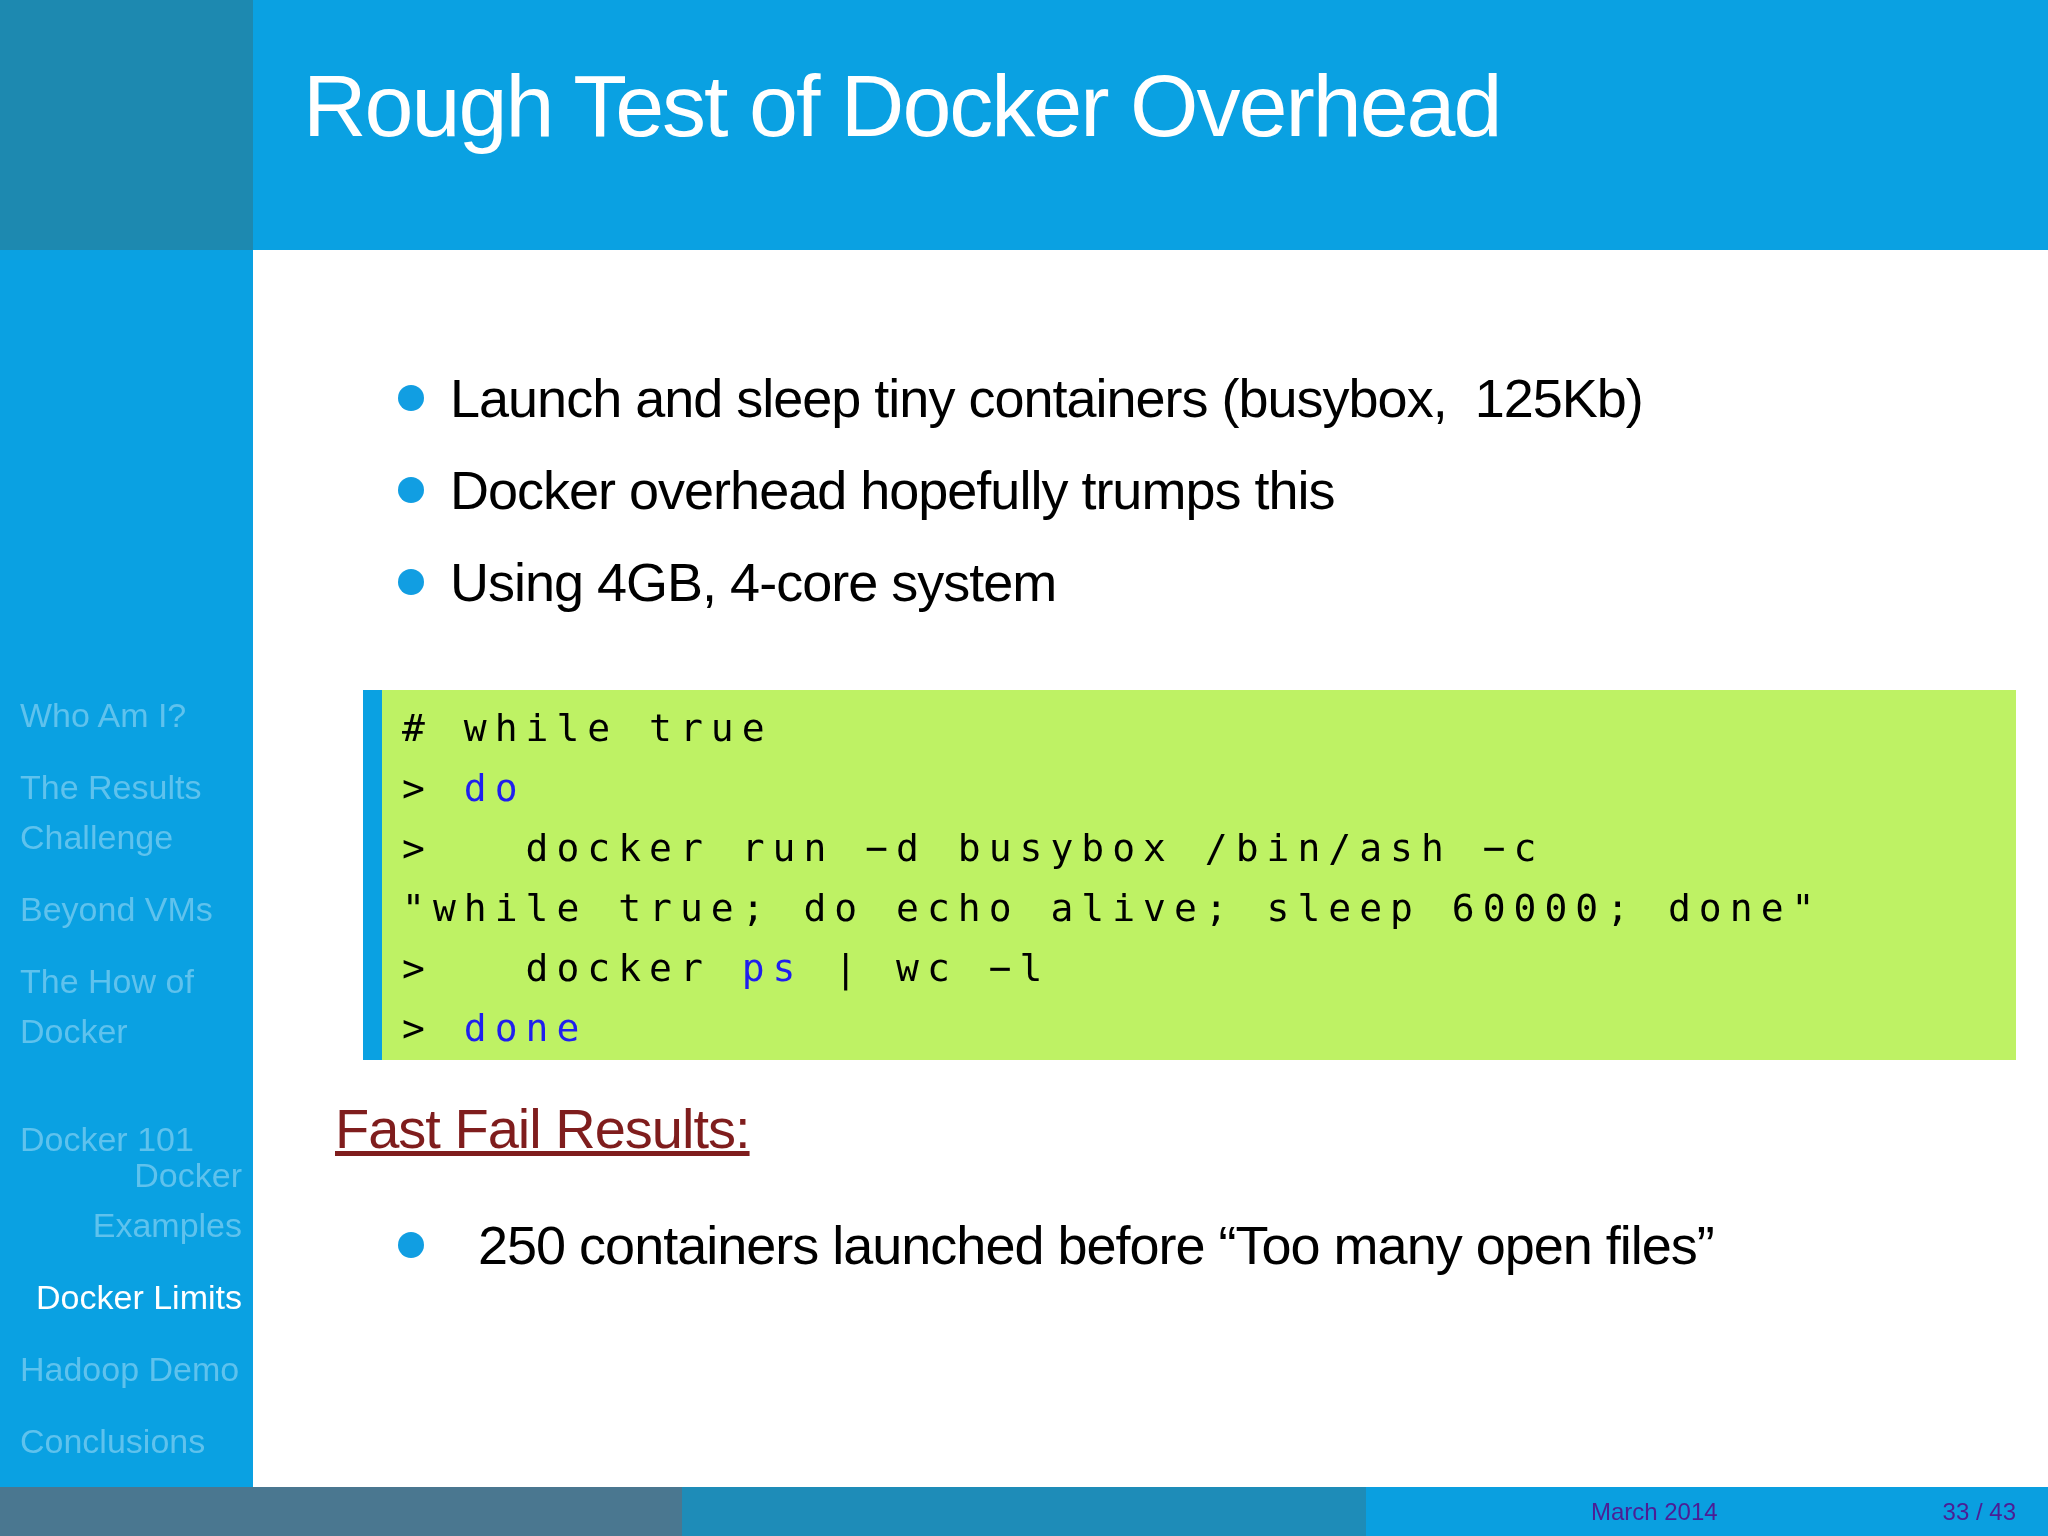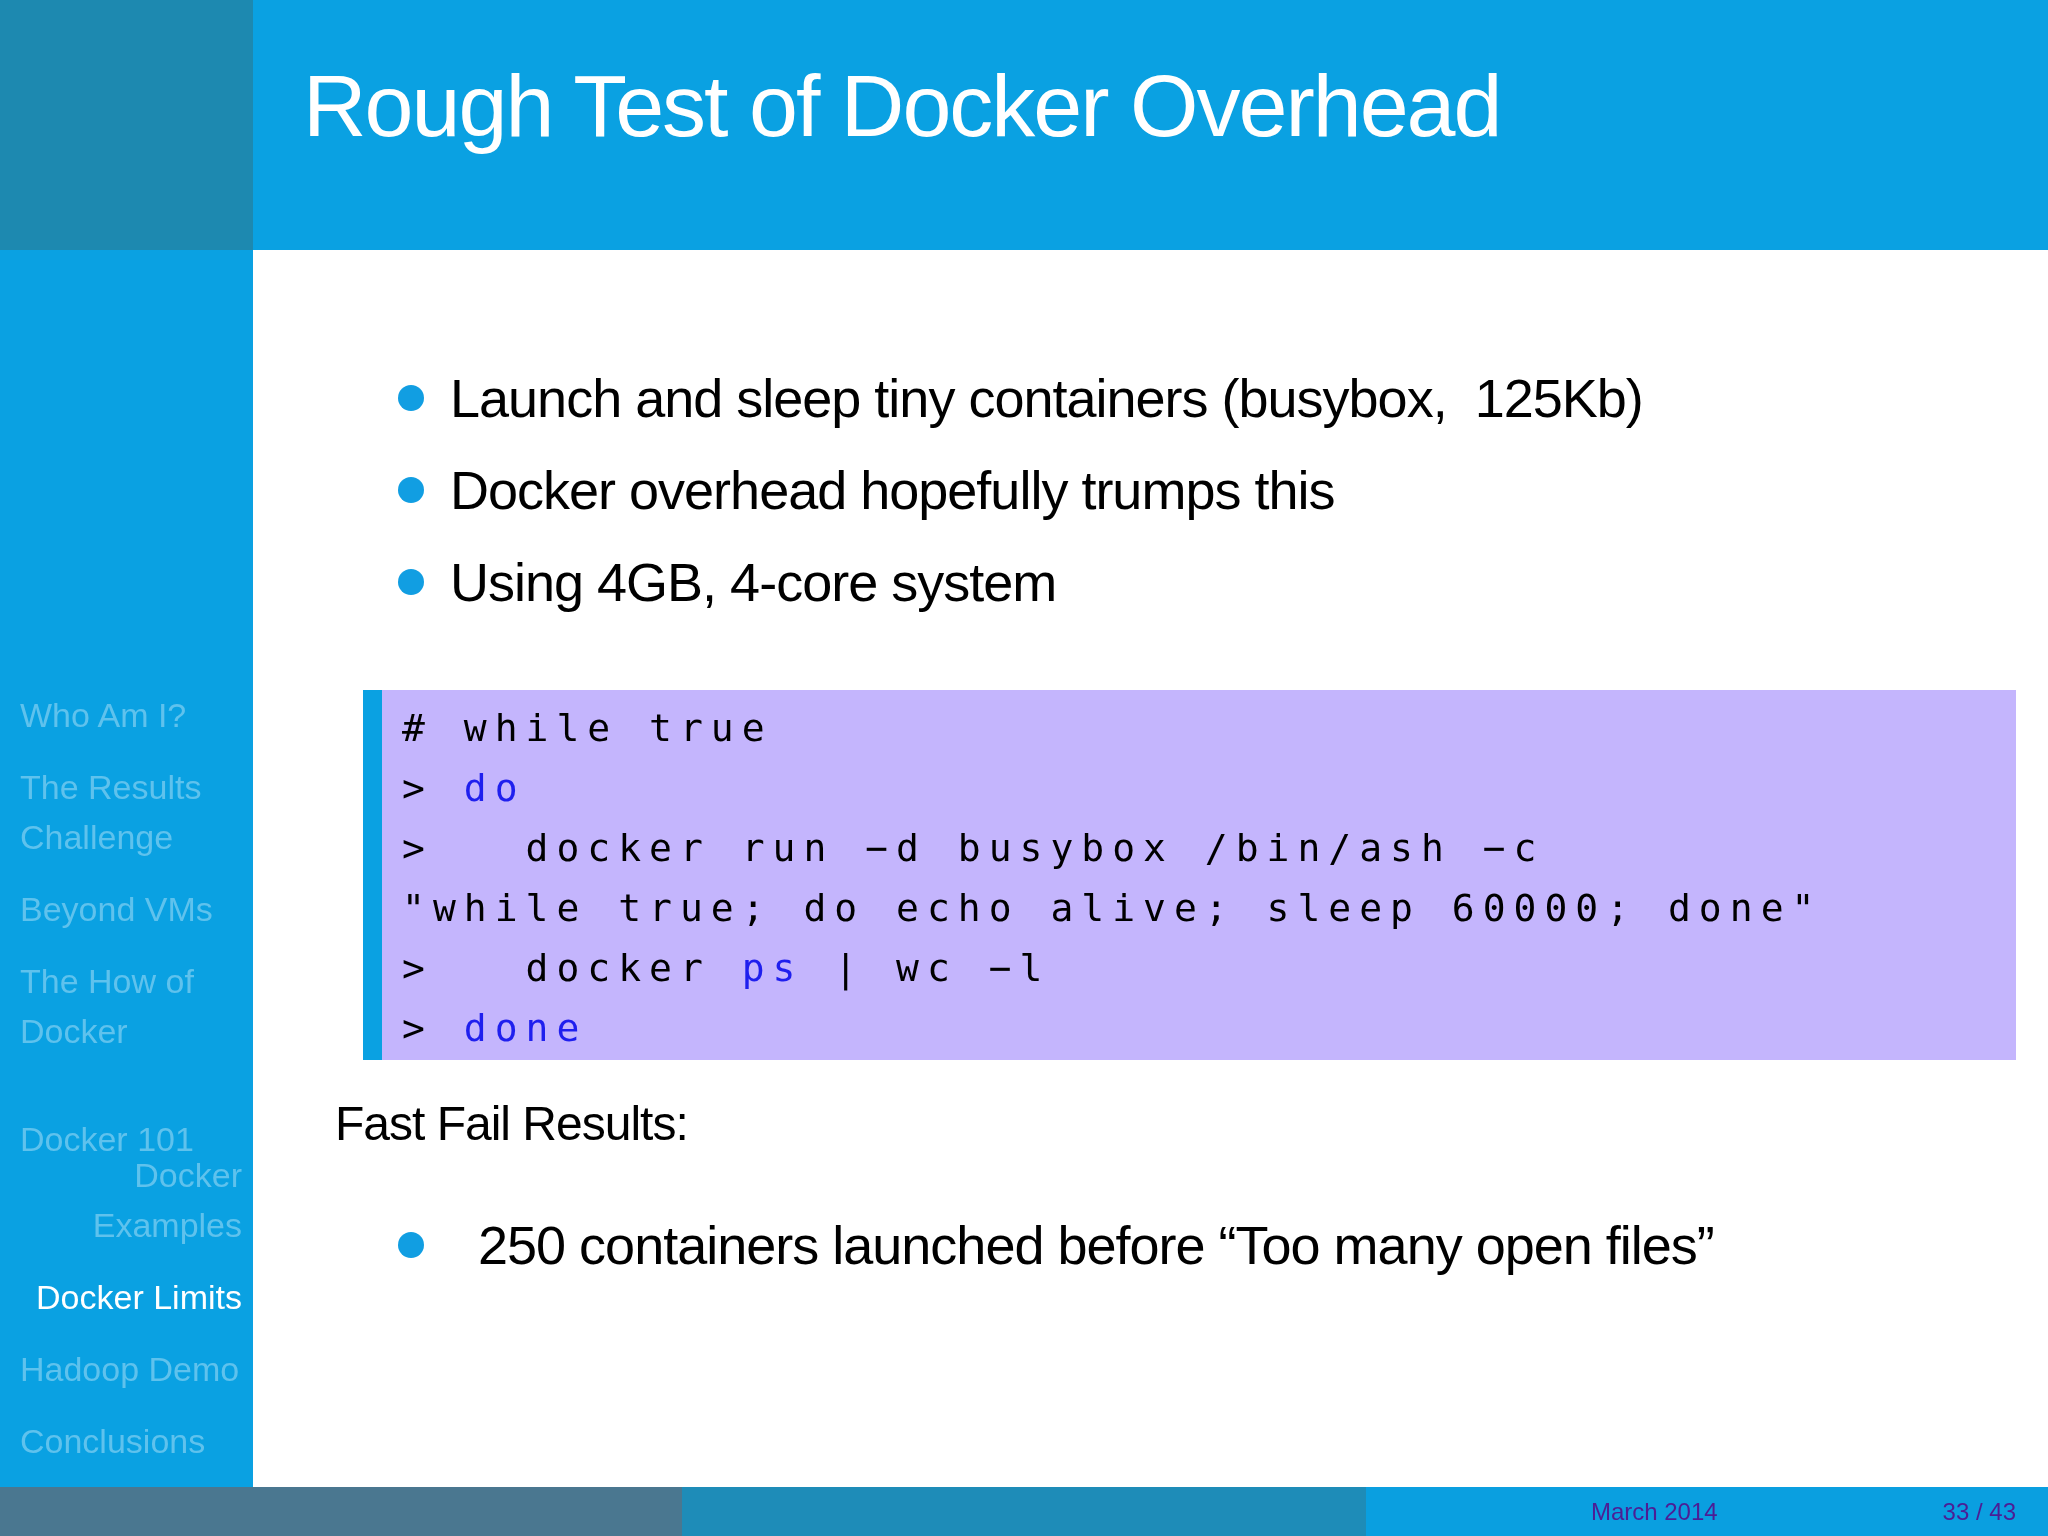--- a/index.html
+++ b/index.html
@@ -31,30 +31,30 @@
     display:flex;align-items:center;
     font-size:54px;letter-spacing:-1px;white-space:pre;color:#000;
   }
   .bullet-dot{
     position:absolute;left:398px;top:50%;margin-top:-13px;
     width:26px;height:26px;border-radius:50%;background:#119ee2;
   }
   
   #code-block{
     position:absolute;left:363px;top:690px;width:1653px;height:370px;box-sizing:border-box;
-    background:#c4b5fd;border-left:19px solid #0aa1e2;
+    background:#bef264;border-left:19px solid #0aa1e2;
     padding:8px 0 0 20px;
     font-family:"DejaVu Sans Mono",monospace;font-size:38px;letter-spacing:8px;
   }
   .code-line{line-height:60px;white-space:pre;color:#000;}
   .code-kw{color:#1f1fee;}
   
   #results-heading{
     position:absolute;left:335px;top:1096px;
-    font-size:48px;letter-spacing:-1px;color:#000000;
+    font-size:56px;letter-spacing:-1px;color:#7f1d1d;text-decoration:underline;
   }
   
   #footer{position:absolute;left:0;top:1487px;width:2048px;height:49px;display:flex;}
   #footer-left{width:682px;height:49px;background:#4a7790;}
   #footer-middle{width:684px;height:49px;background:#1e8cb8;}
   #footer-right{
     width:682px;height:49px;background:#0a9fe0;
     display:flex;align-items:center;color:#4c1d95;font-size:24px;
   }
   #footer-date{margin-left:auto;margin-right:auto;}

